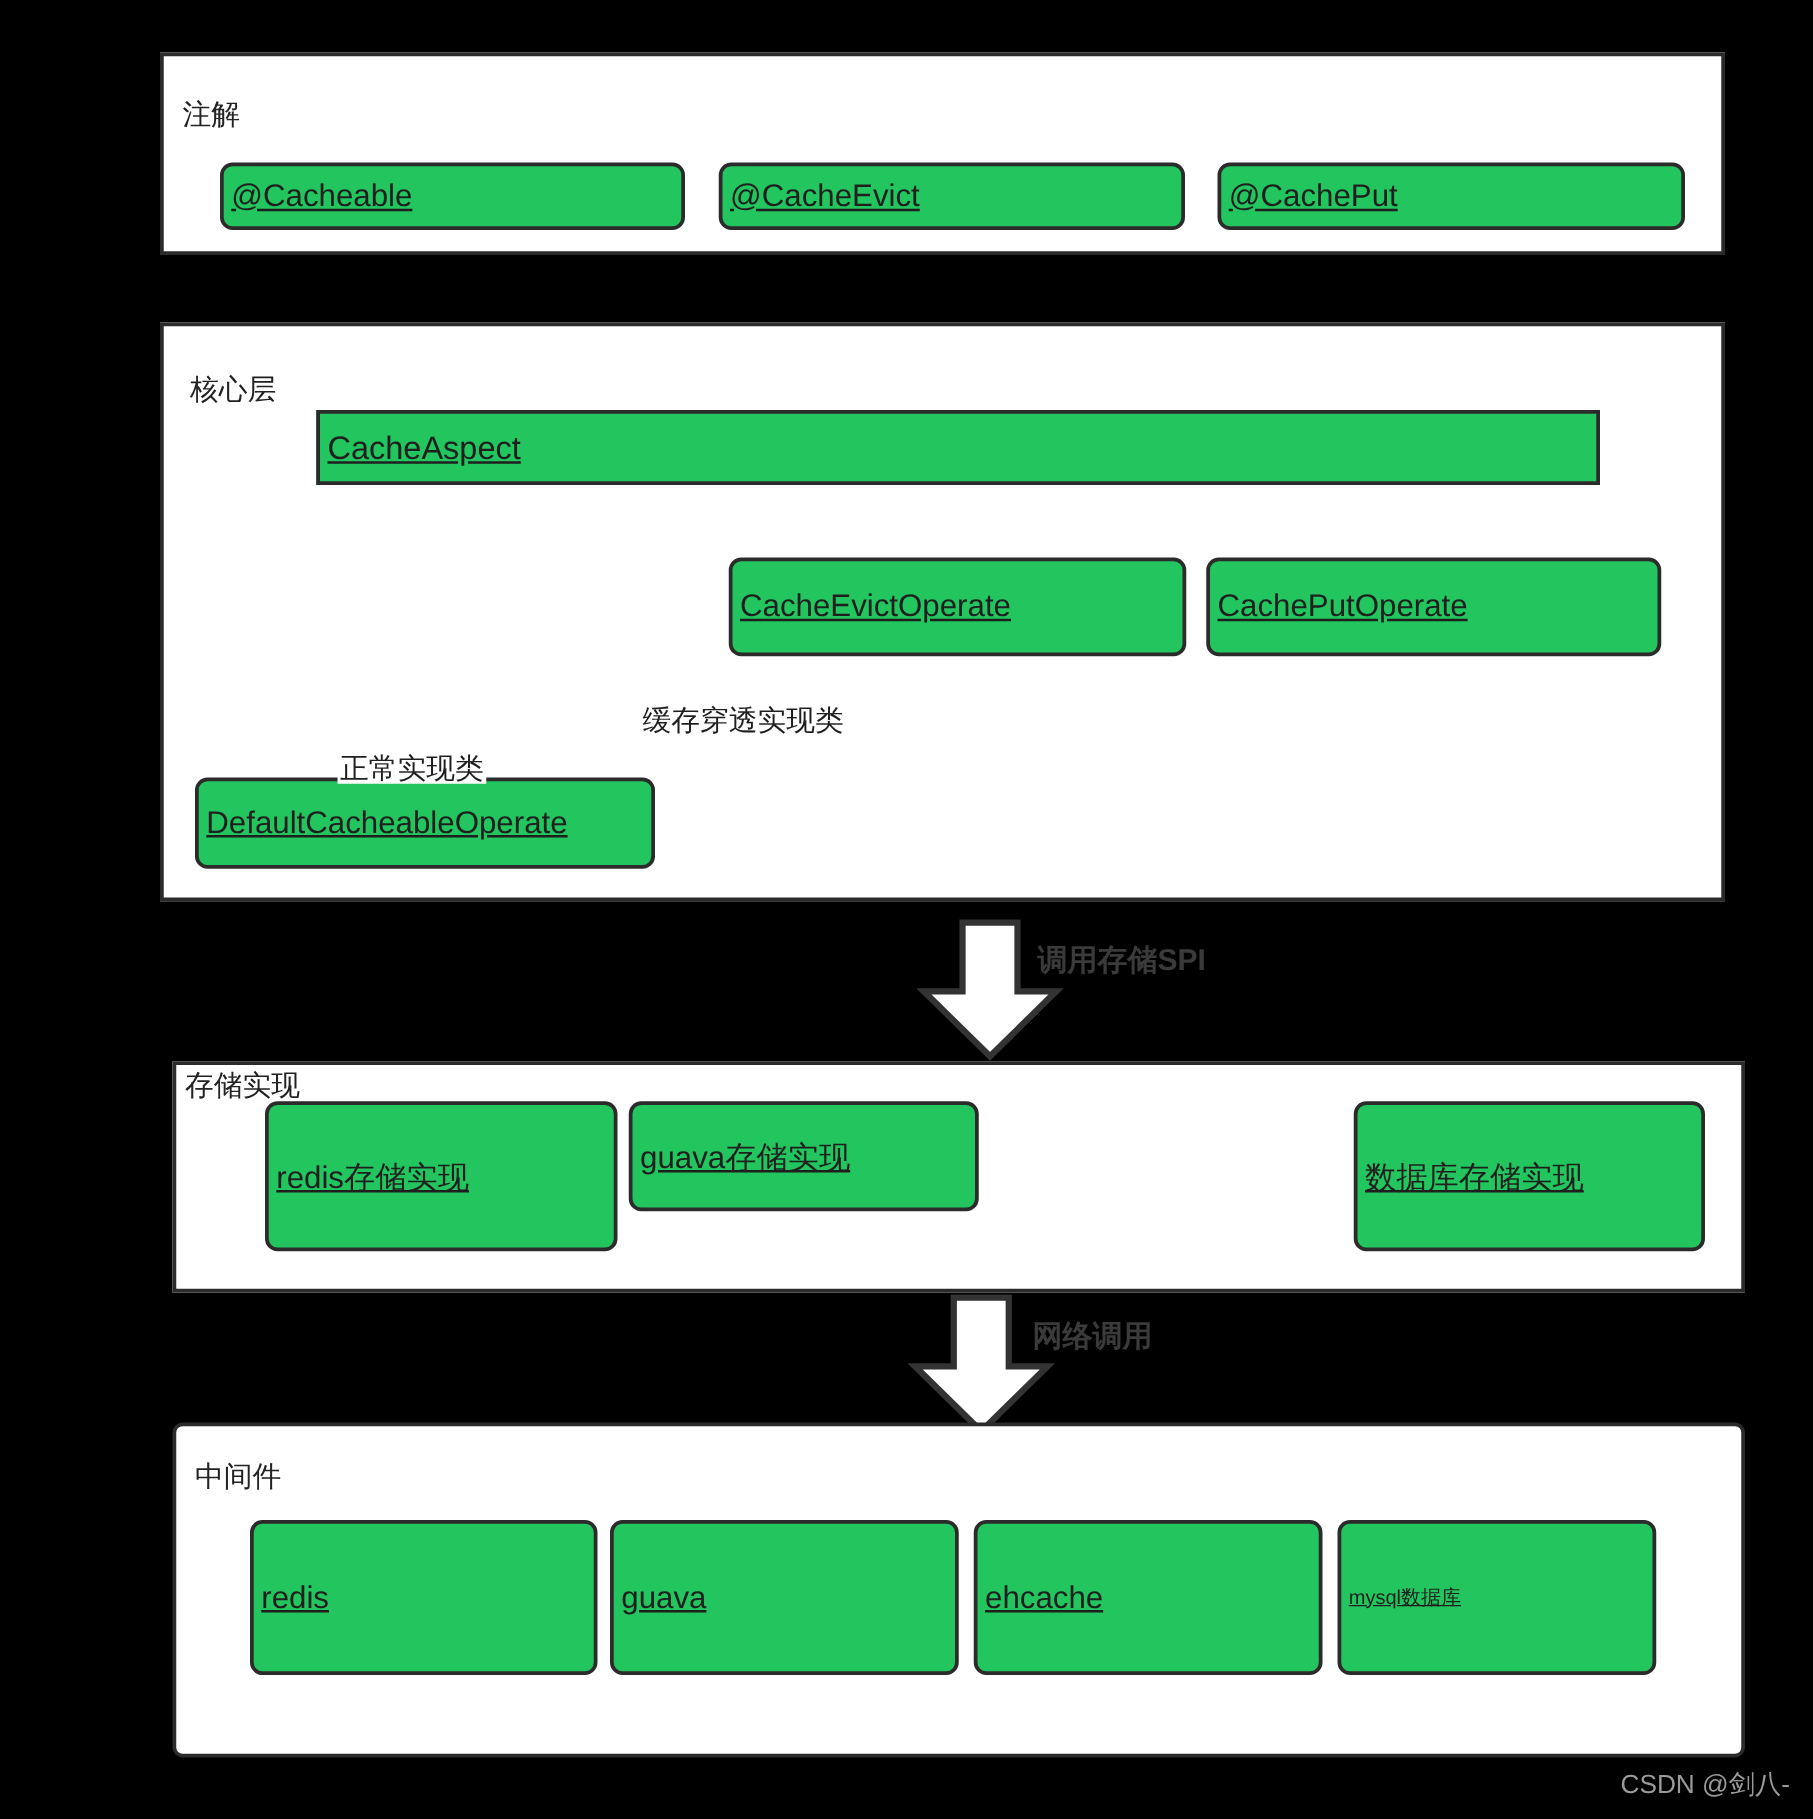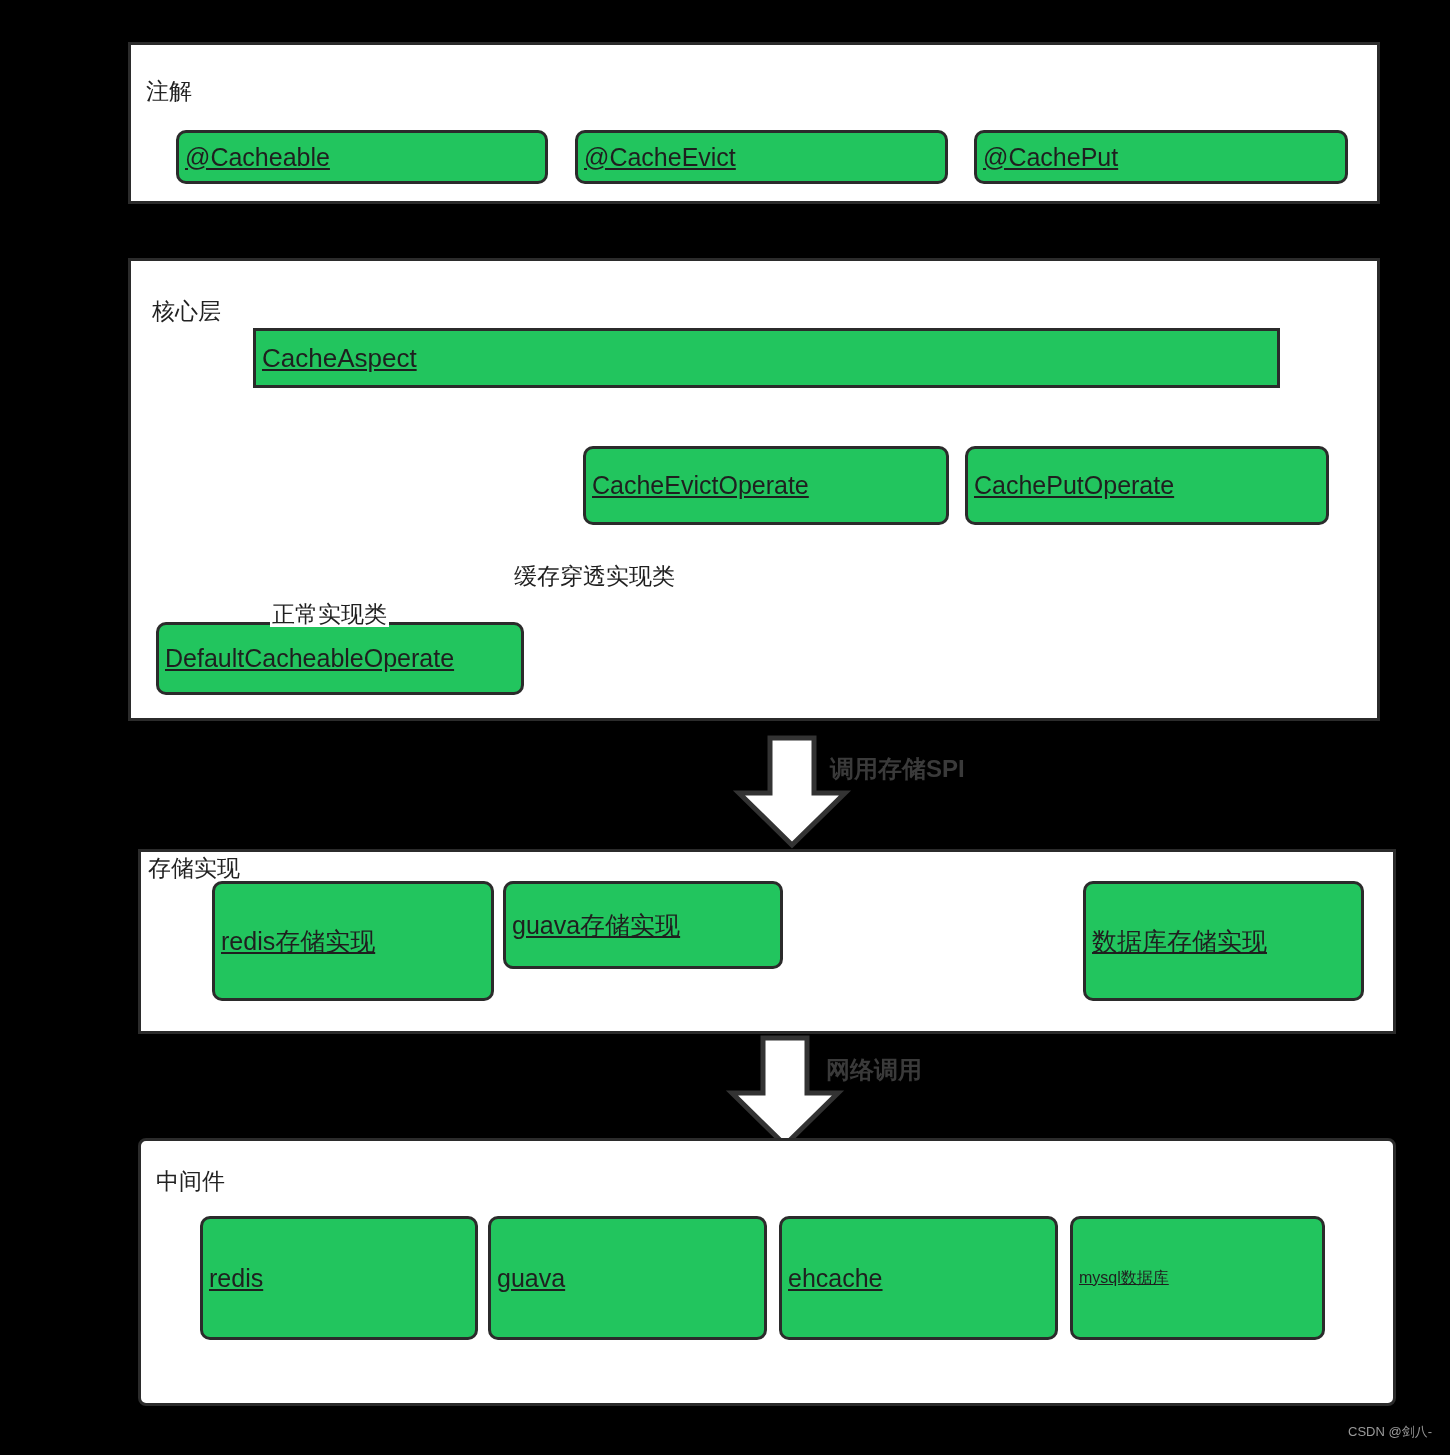--- a/index.html
+++ b/index.html
@@ -84,21 +84,21 @@
     white-space: nowrap;
     font-weight: bold;
   }
 
   
   #watermark {
     position: absolute;
     right: 18px;
     bottom: 14px;
     color: #9a9a9a;
-    font-size: 13px;
+    font-size: 21px;
     white-space: nowrap;
   }
 </style>
 </head>
 <body>
 
 <div id="stage">
 
   <svg id="wires" viewBox="0 0 1450 1455" width="1450" height="1455" xmlns="http://www.w3.org/2000/svg">
     <defs>

